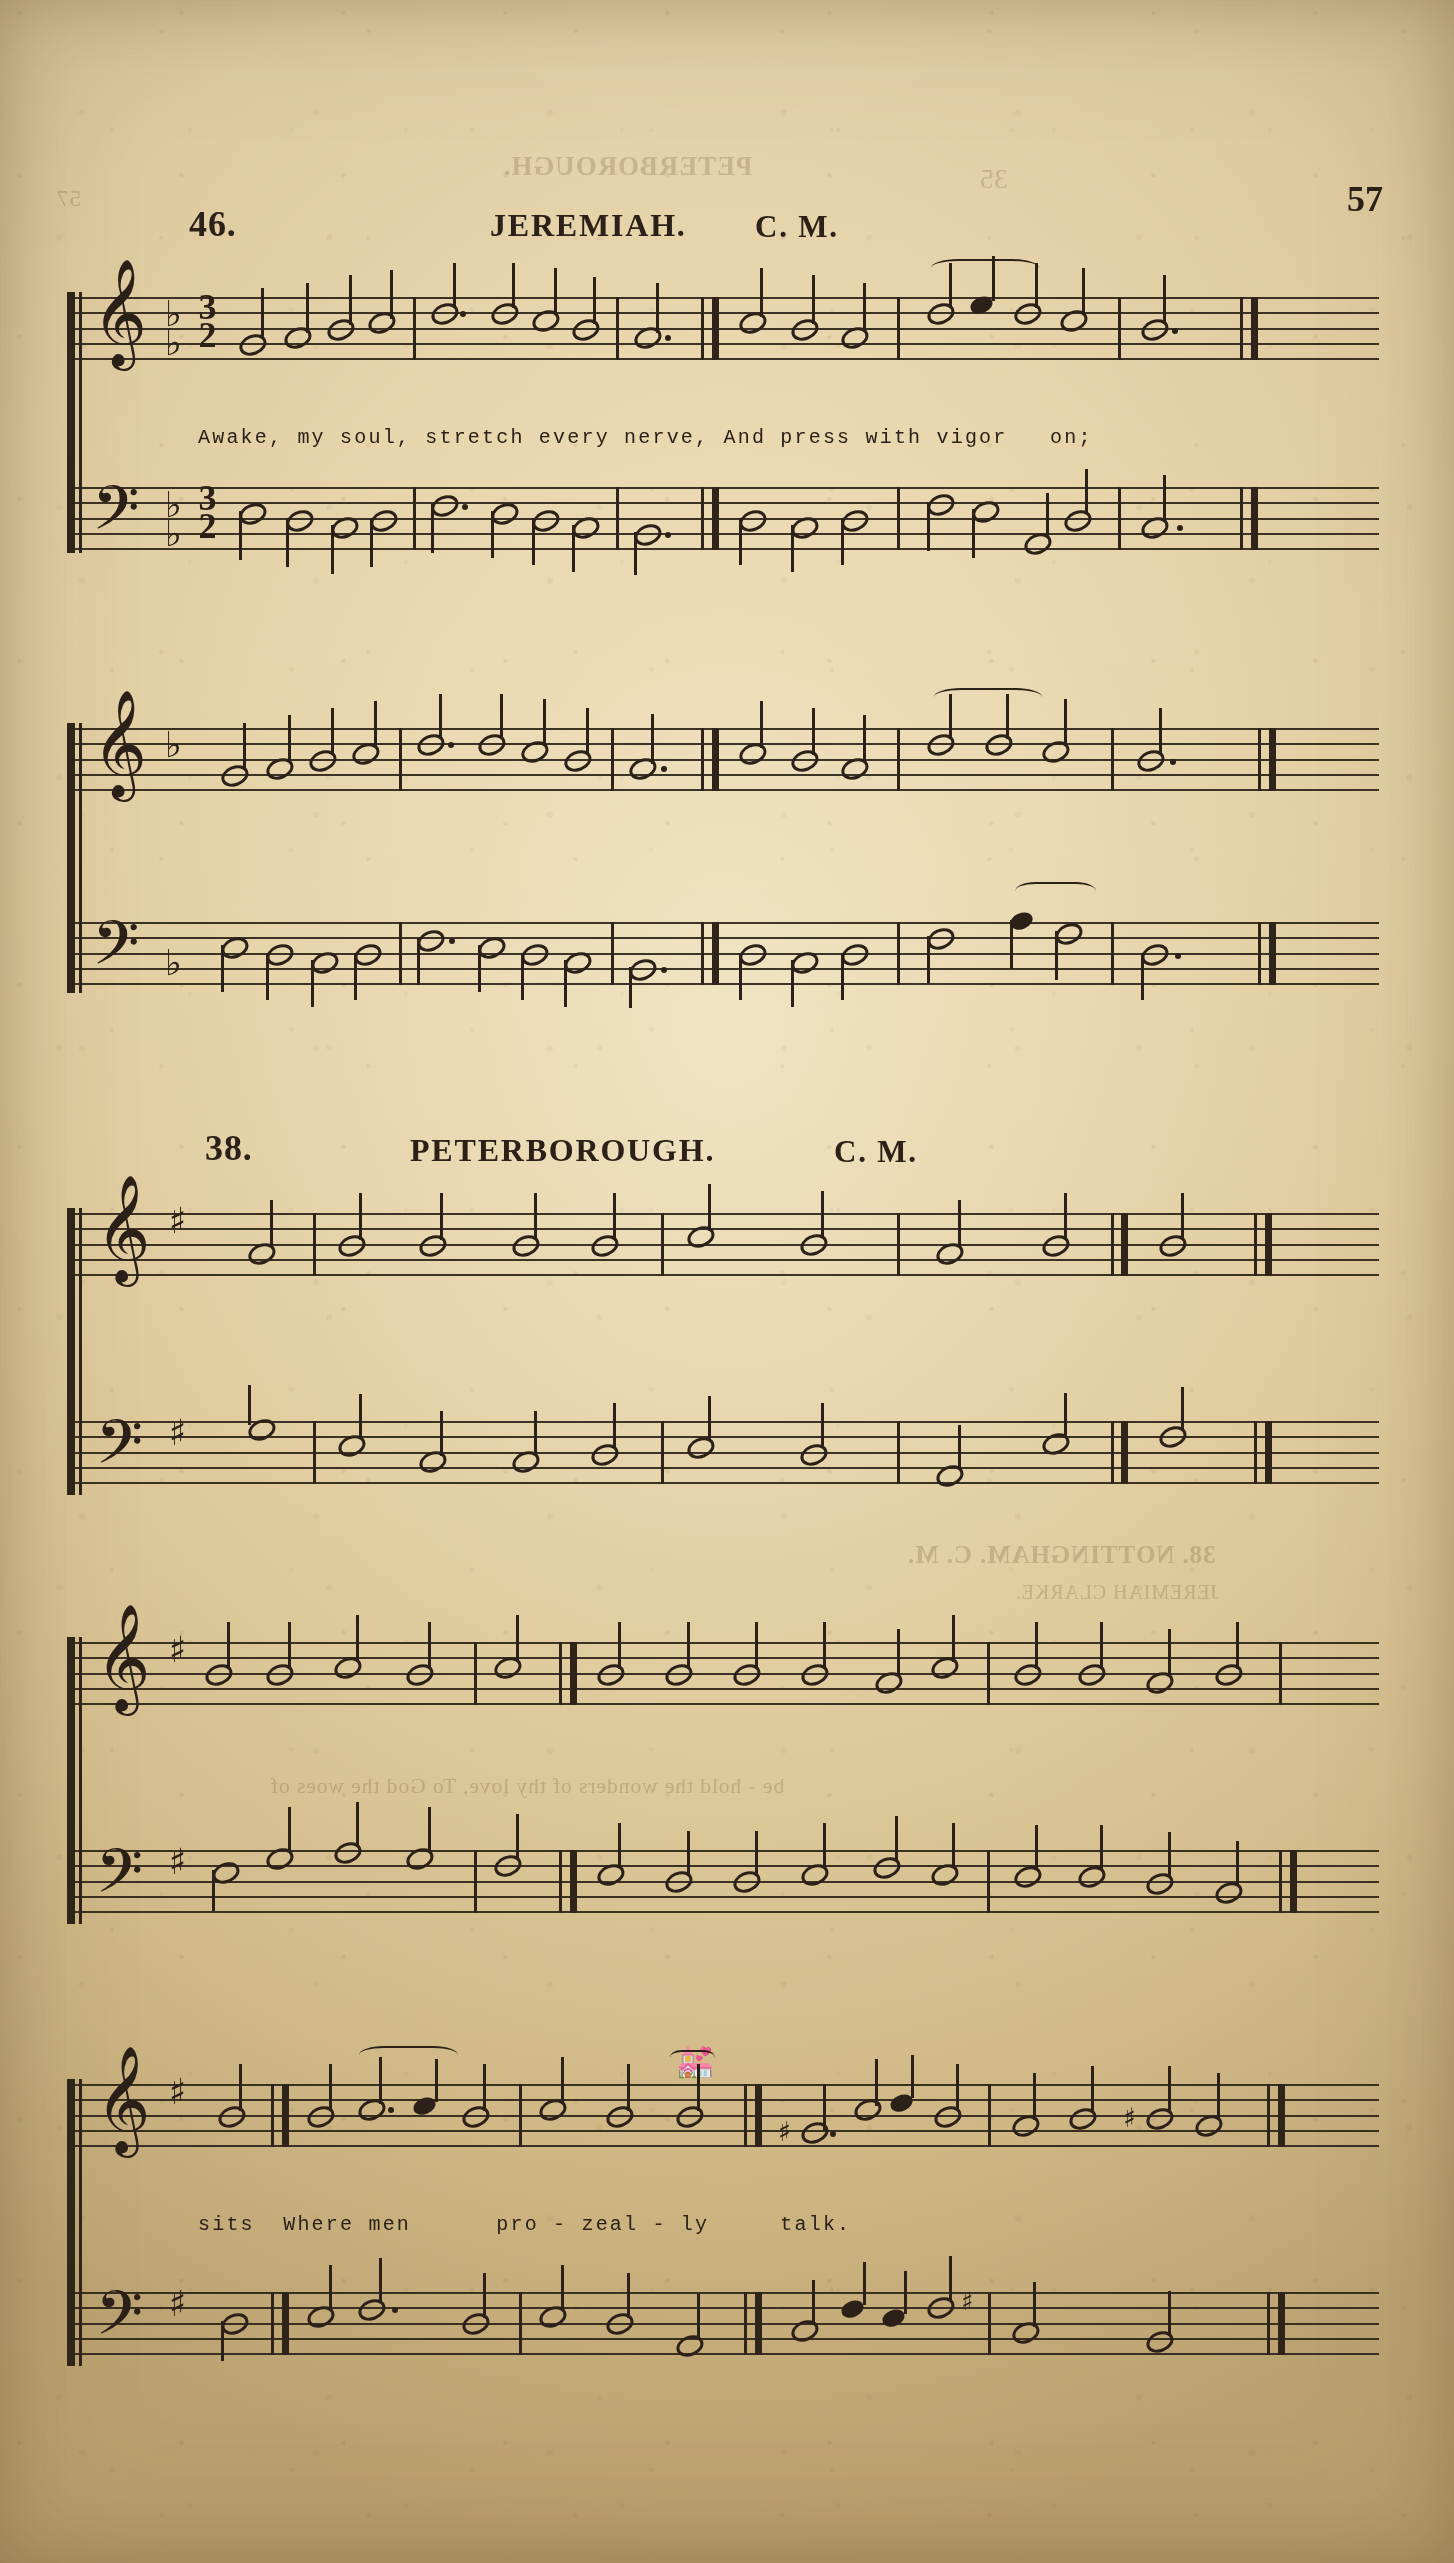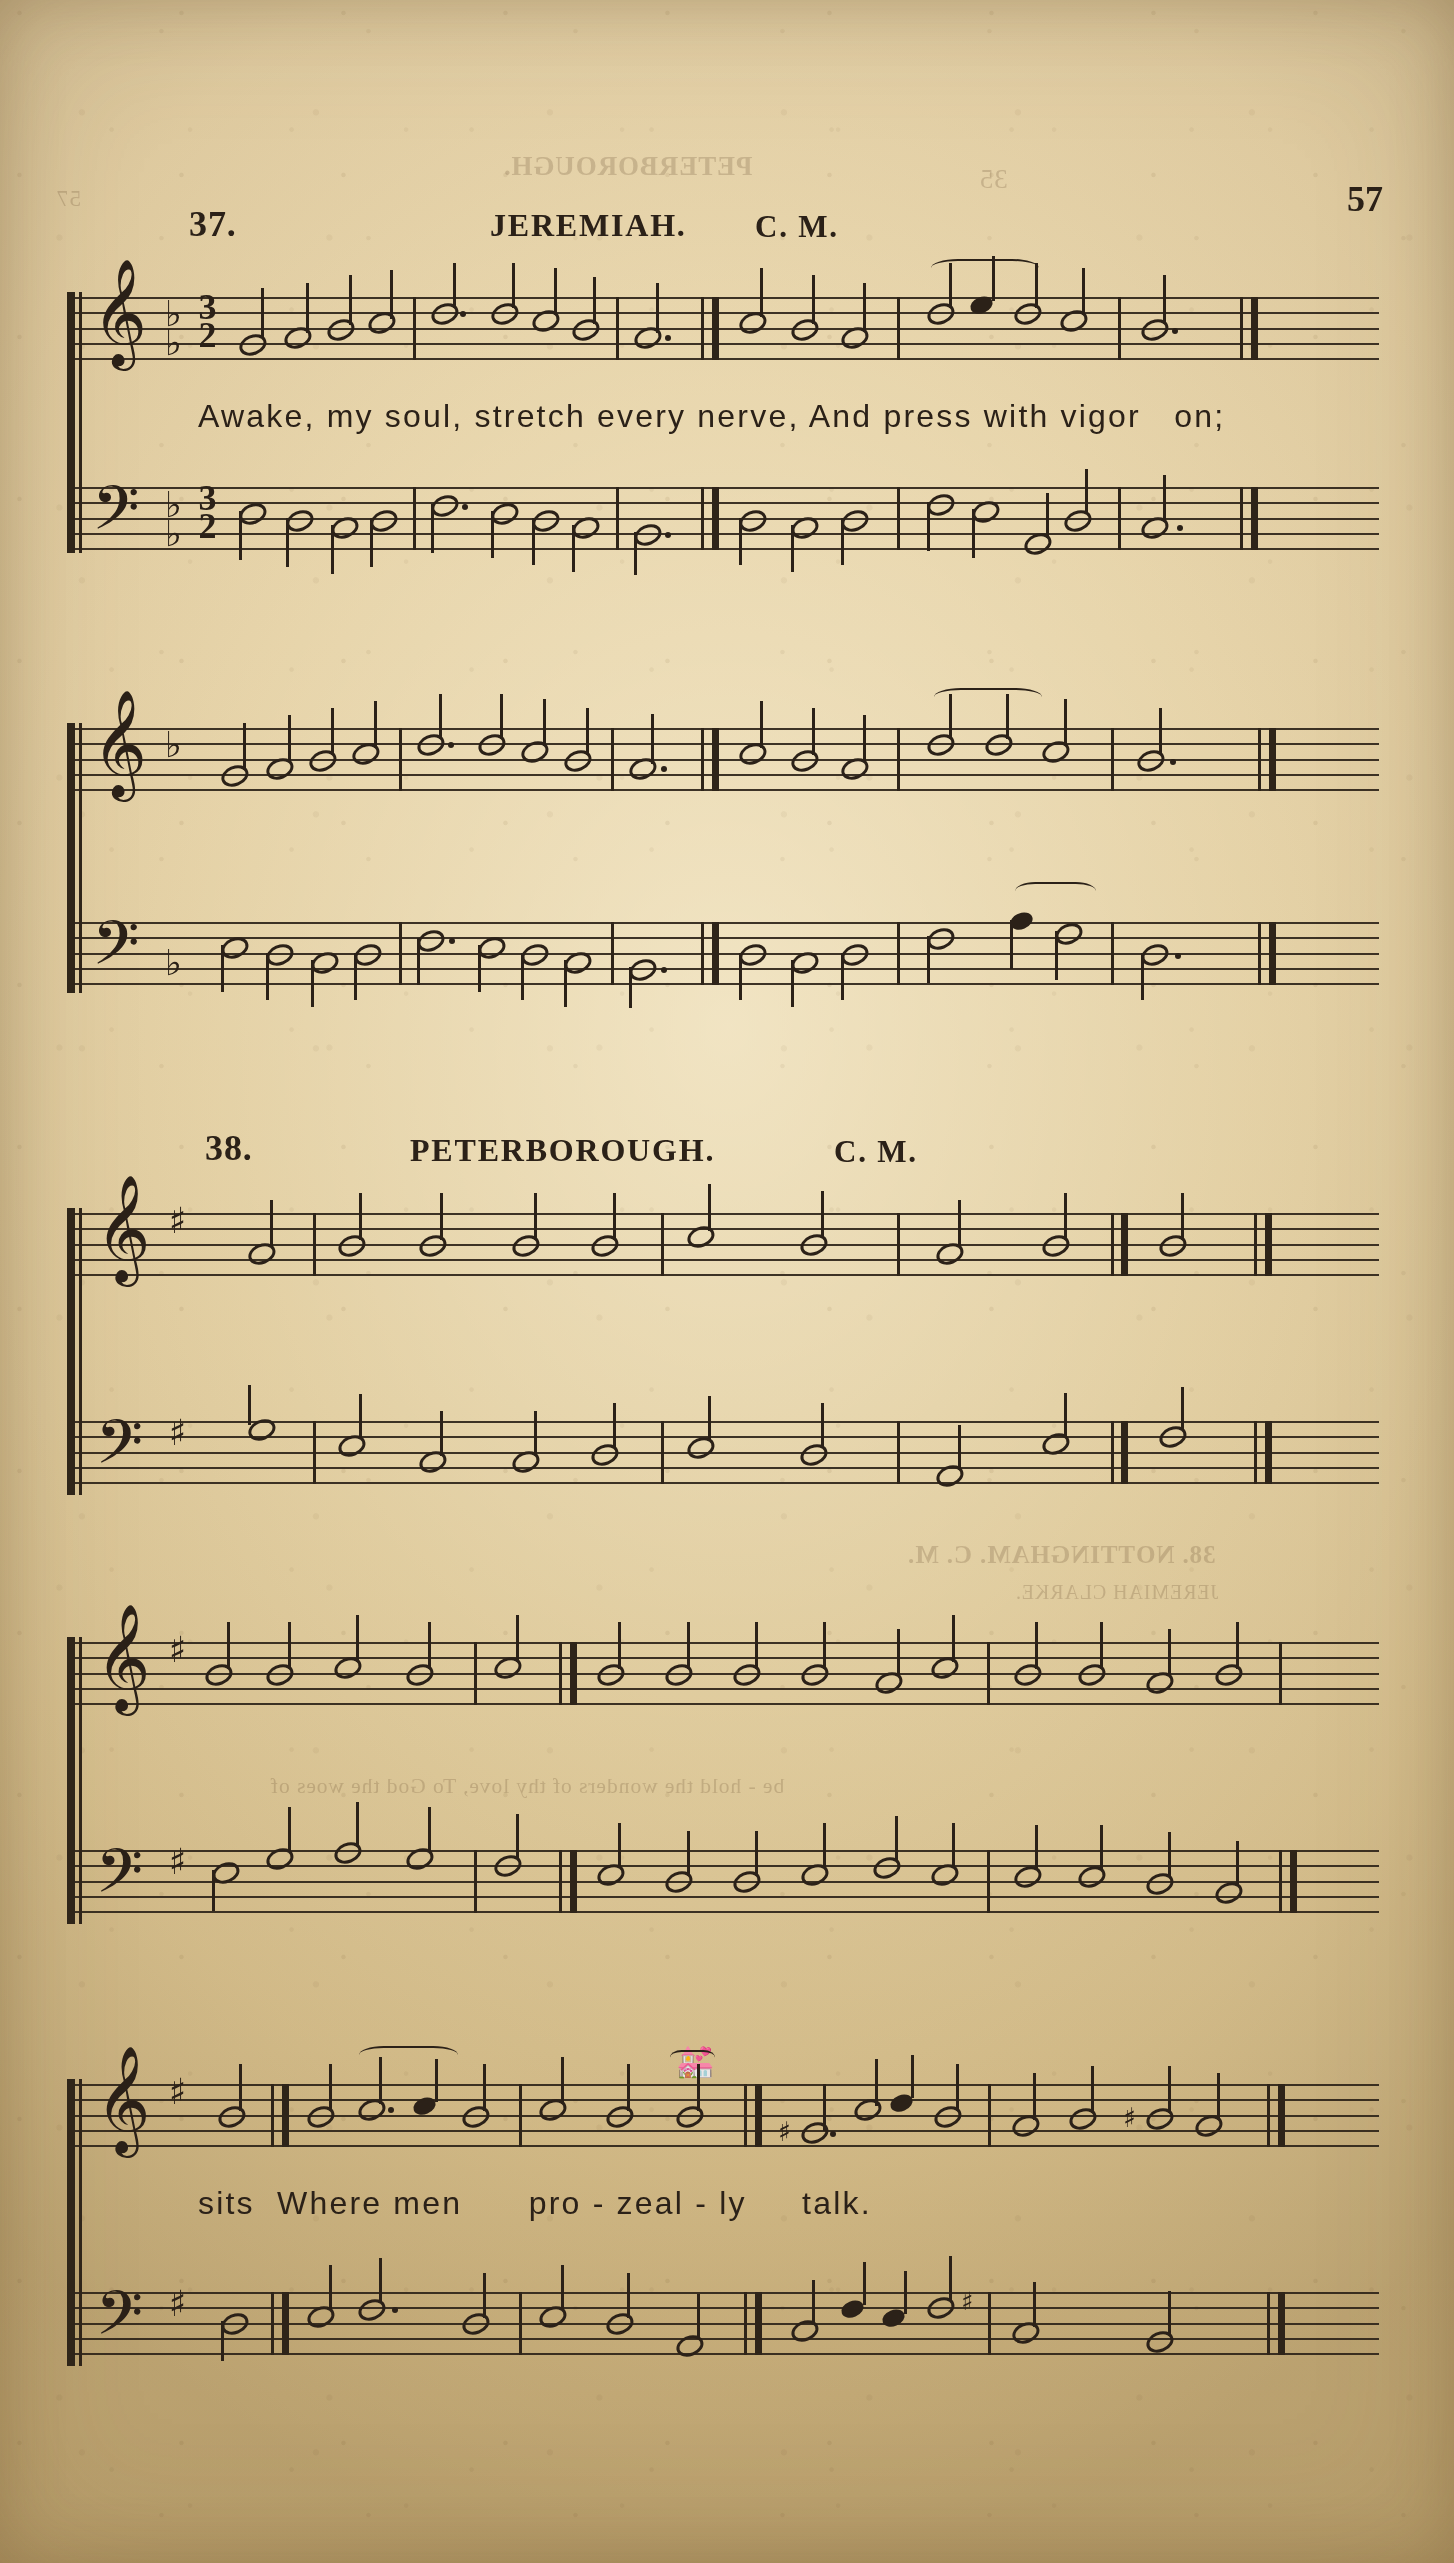--- a/index.html
+++ b/index.html
@@ -200,41 +200,42 @@
     border-bottom: none;
   }
   .fermata {
     position: absolute;
     font-family: "DejaVu Sans", sans-serif;
     font-size: 31px;
     color: #2b2118;
   }
   .lyrics-sp {
     position: absolute;
-    font-family: Liberation Sans, sans-serif;
-    font-size: 32px;
+    font-family: Liberation Mono, monospace;
+    font-size: 20px;
     color: #2b2118;
     white-space: pre;
     letter-spacing: 2.2px;
+    margin-top: 28px;
   }
 </style>
 </head>
 <body>
 
 <div id="page">
 
   <div class="ghost" style="left:979px; top:164px; font-size:27px;">35</div>
   <div class="ghost" style="left:56px; top:185px; font-size:23.4px;">57</div>
   <div class="ghost" style="left:503px; top:151px; font-size:27px; font-weight:bold;">PETERBOROUGH.</div>
   <div class="ghost" style="left:907px; top:1541px; font-size:25px; font-weight:bold;">38.  NOTTINGHAM.  C. M.</div>
   <div class="ghost" style="left:1015px; top:1581px; font-size:20px;">JEREMIAH CLARKE.</div>
   <div class="ghost" style="left:270px; top:1774px; font-size:21.6px;">be - hold the wonders of thy love,  To God the woes of</div>
 
   <div class="hdr">
-    <div class="hymn-num" style="left:189px; top:23.4px;">37.</div>
+    <div class="hymn-num" style="left:189px; top:23.4px;">46.</div>
     <div class="tune-title" style="left:490px; top:27px;">JEREMIAH.</div>
     <div class="meter" style="left:755px; top:29px;">C. M.</div>
   </div>
   <div class="page-num">57</div>
 
   <div class="system" style="top:279px; height:359px;">
 
     <div class="staff" style="top:18px;">
       <div class="line"></div>
       <div class="line"></div>

